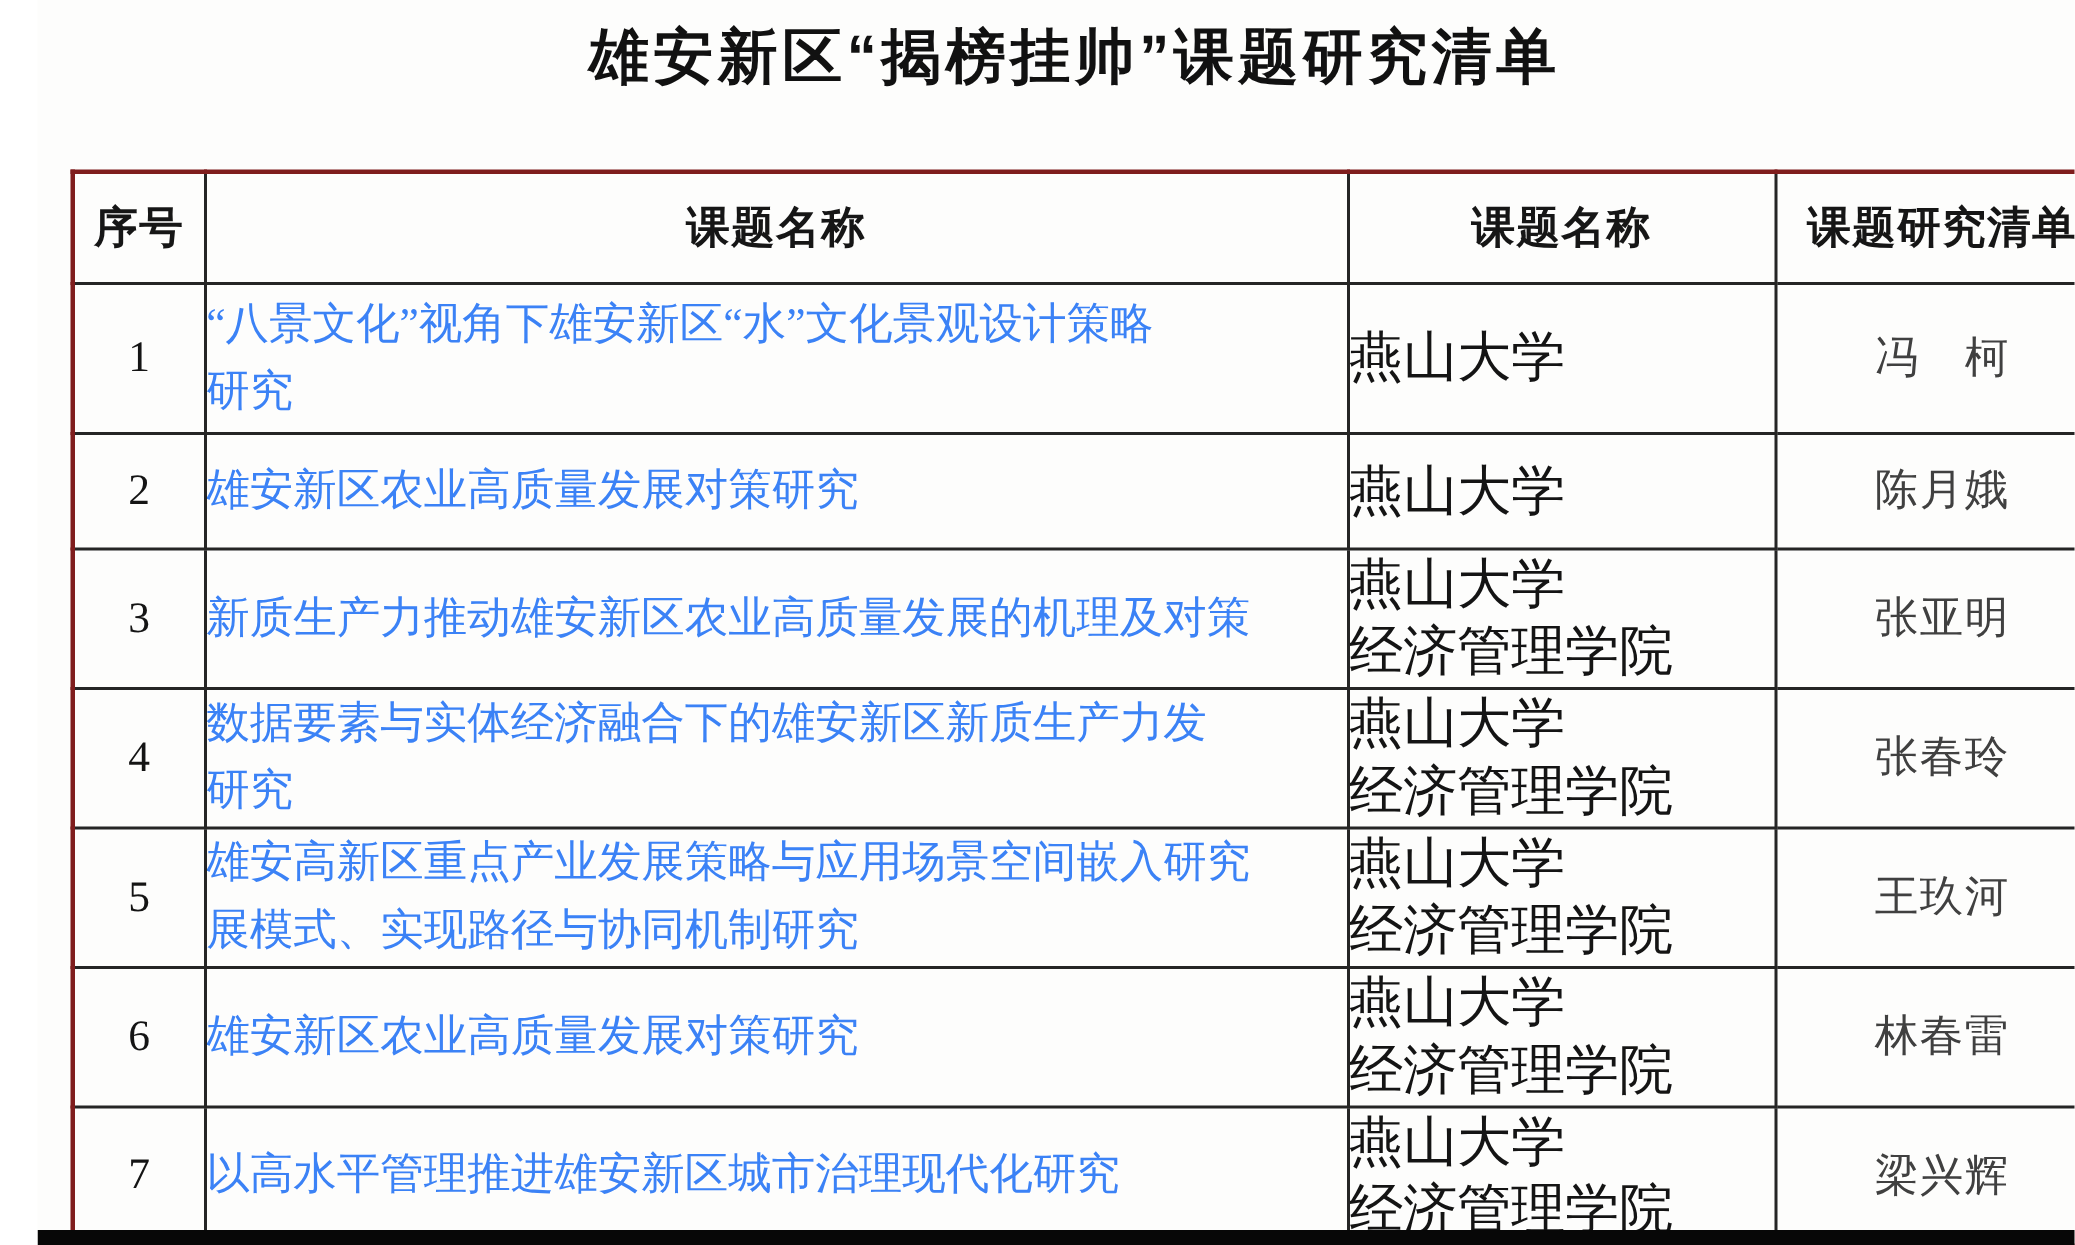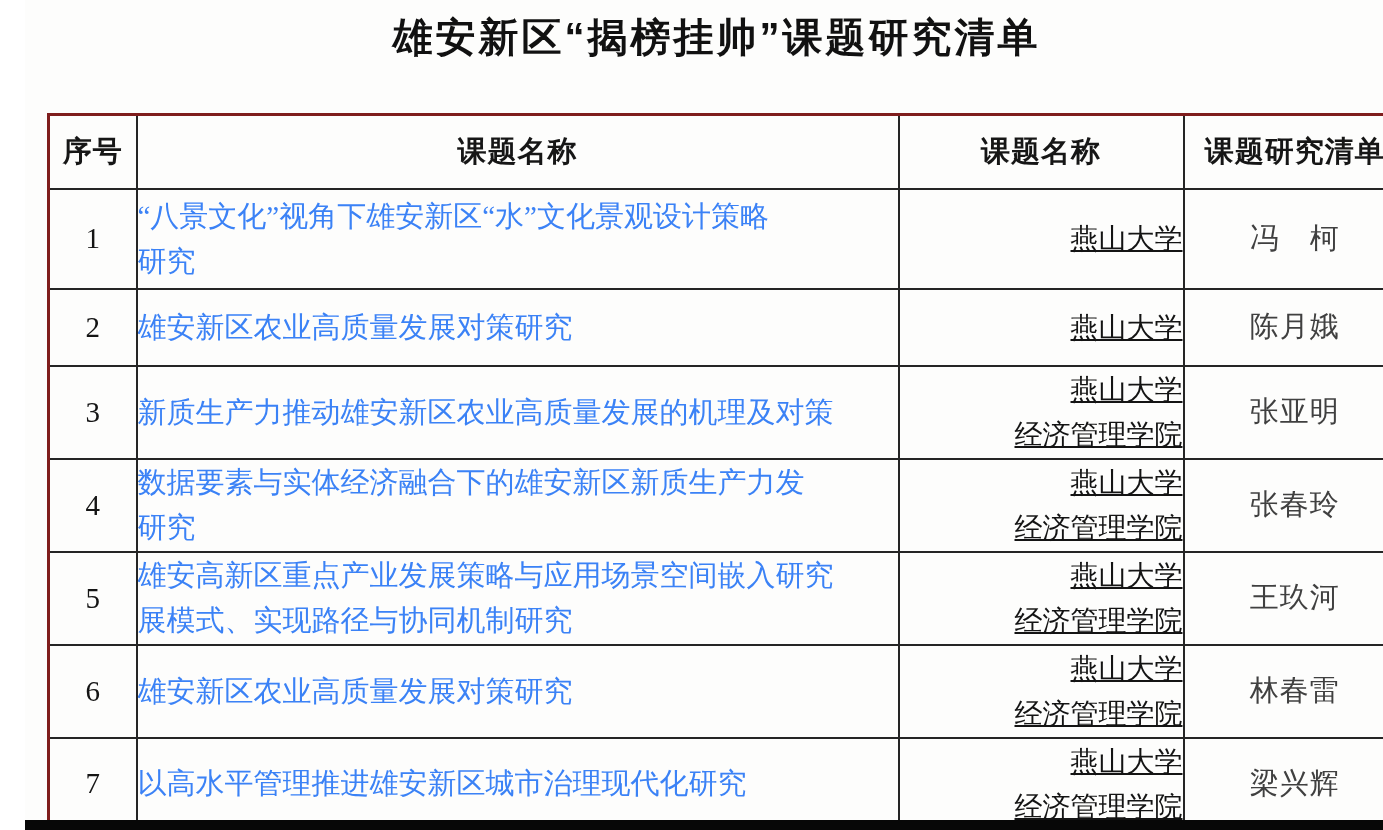--- a/index.html
+++ b/index.html
@@ -70,26 +70,25 @@
   }
   td.topic-cell {
     text-align: left;
     font-size: 29px;
     line-height: 45px;
     padding: 2px 10px 2px 16px;
     white-space: pre-line;
     color: #3b82f6;
   }
   td.unit-cell {
-    text-align: right;
-    font-size: 28px;
+    text-align: left;
+    font-size: 36px;
     line-height: 45px;
     white-space: pre-line;
     color: #141414;
-    text-decoration: underline;
   }
   td.leader-cell {
     text-align: center;
     font-size: 29px;
     letter-spacing: 1px;
     color: #404040;
   }
   tr.r1 { height: 100px; }
   tr.r2 { height: 77px;  }
   tr.r3 { height: 93px;  }

